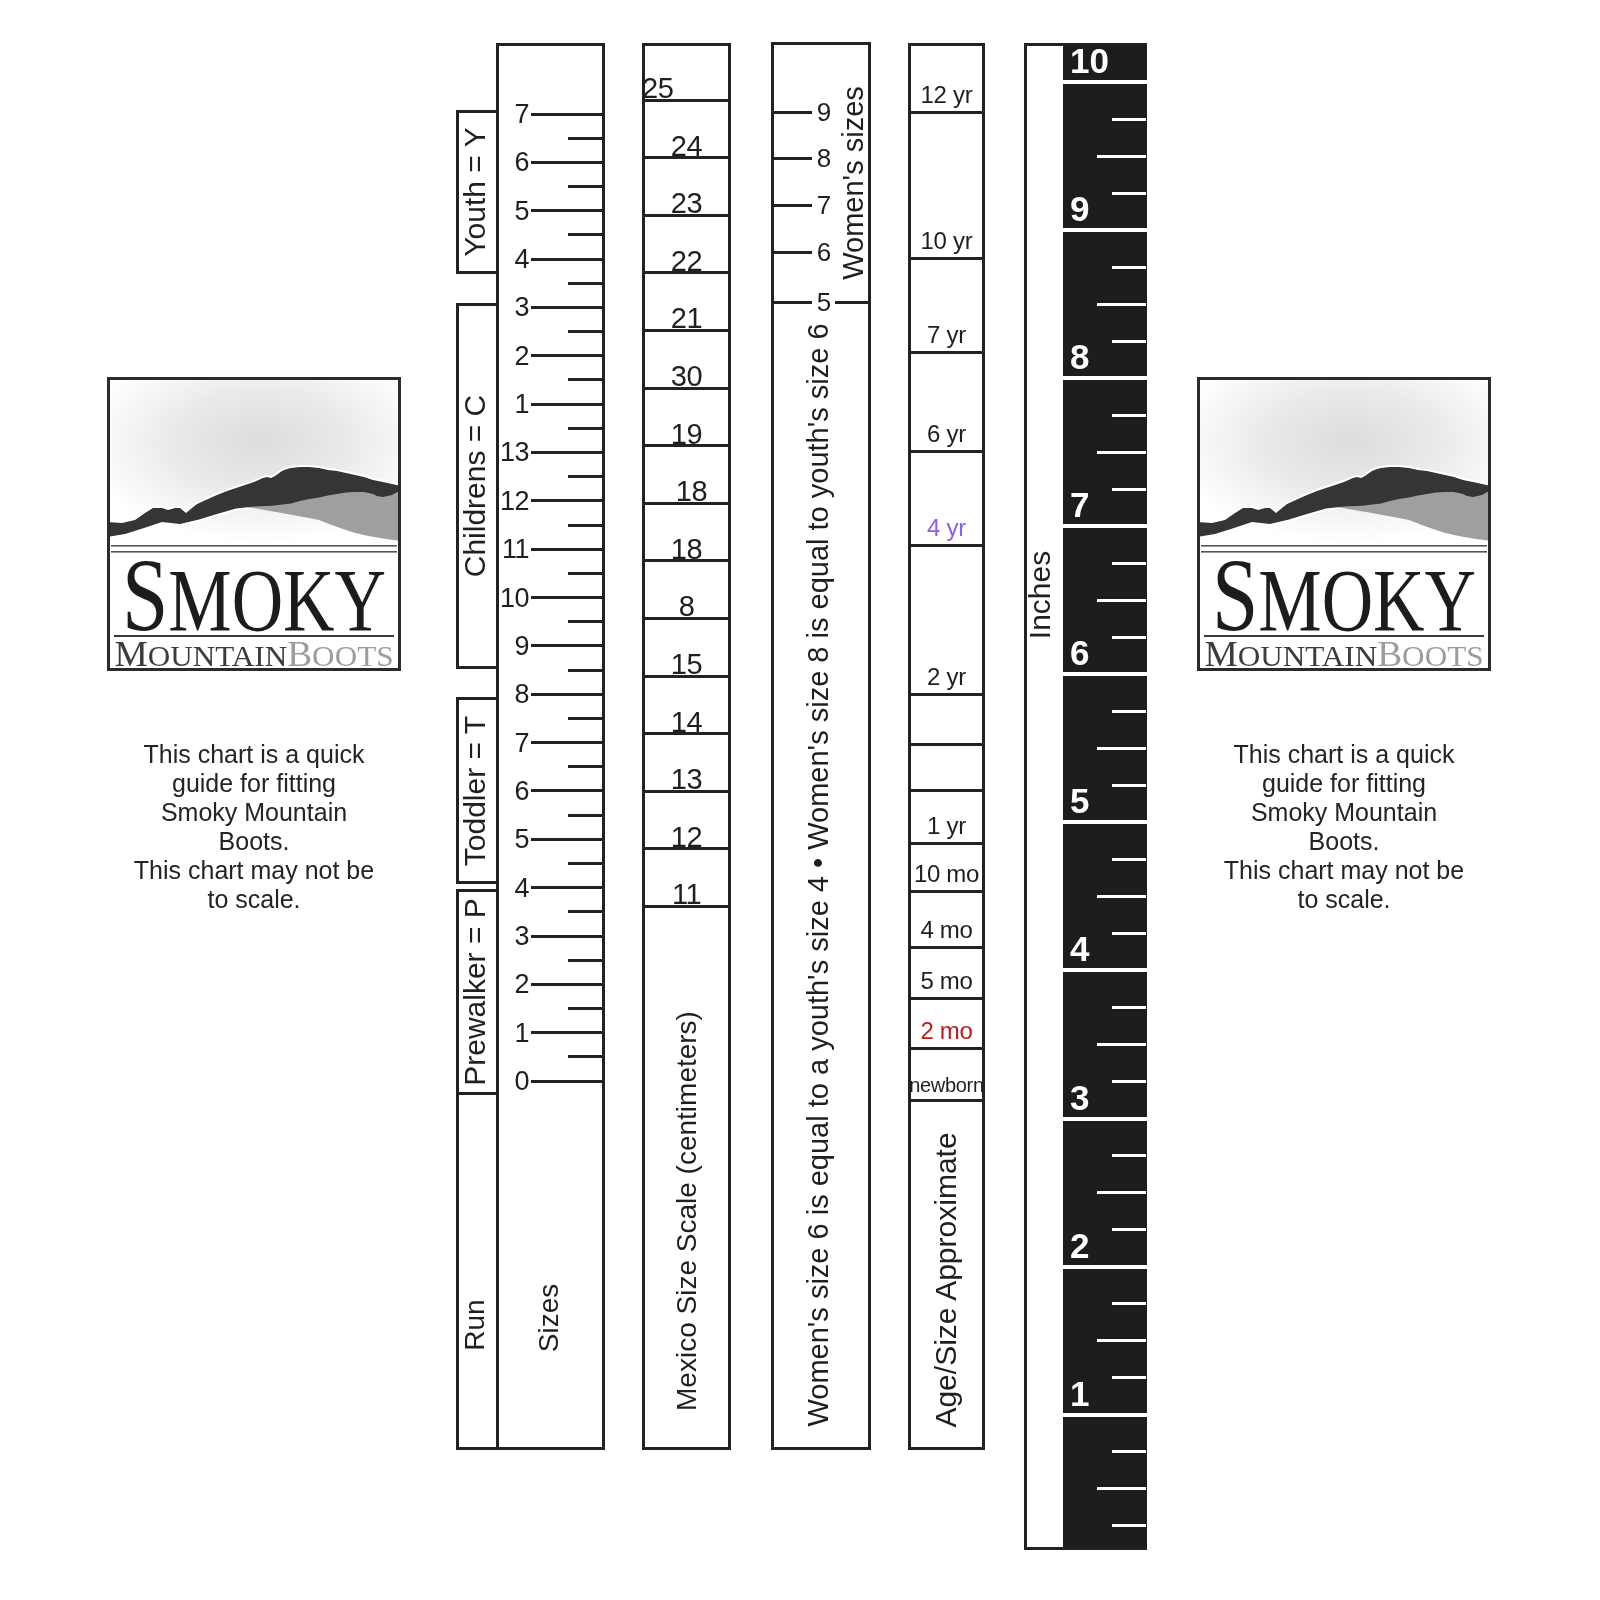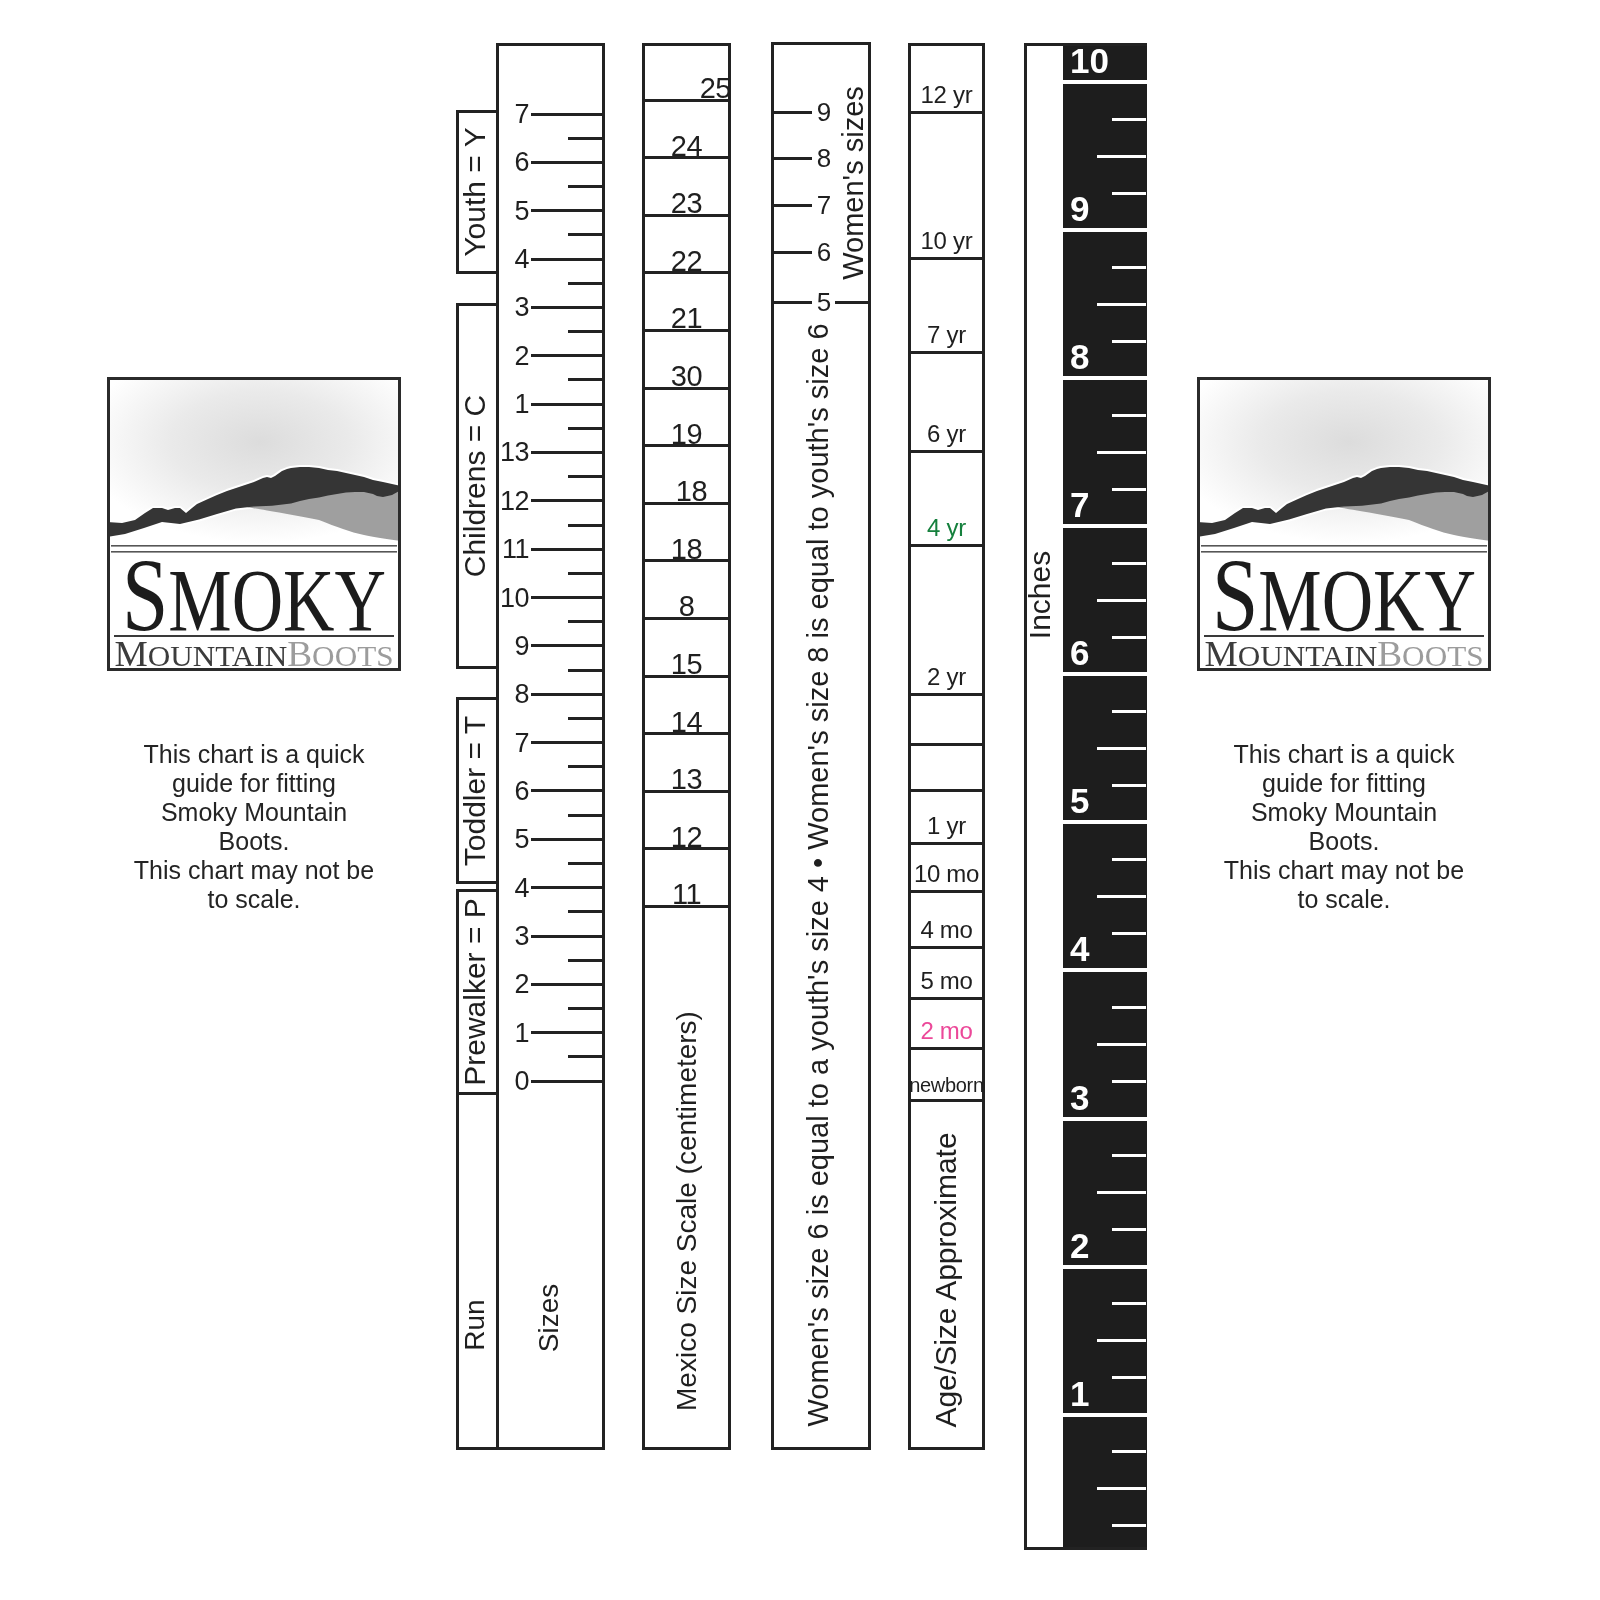--- a/index.html
+++ b/index.html
@@ -172,21 +172,21 @@
 <div style="position:absolute;left:568px;top:910.3px;width:34px;height:3px;background:#222222"></div>
 <div style="position:absolute;left:568px;top:958.6px;width:34px;height:3px;background:#222222"></div>
 <div style="position:absolute;left:568px;top:1007.0px;width:34px;height:3px;background:#222222"></div>
 <div style="position:absolute;left:568px;top:1055.3px;width:34px;height:3px;background:#222222"></div>
 
 <div style="position:absolute;left:549px;top:1318px;transform:translate(-50%,-50%) rotate(-90deg);white-space:nowrap;font-size:28px;line-height:28px;color:#1f1f1f;font-weight:normal">Sizes</div>
 
 <div style="position:absolute;left:642px;top:43px;width:89px;height:1407px;border:3px solid #222222;box-sizing:border-box;"></div>
 
 <div style="position:absolute;left:642px;top:98.5px;width:89px;height:3px;background:#222222"></div>
-<div style="position:absolute;left:642px;top:74.0px;width:89px;text-align:right;letter-spacing:-0.5px;font-size:29px;line-height:28px;color:#1f1f1f">25</div>
+<div style="position:absolute;left:642px;top:74.0px;width:89px;text-align:left;letter-spacing:-0.5px;font-size:29px;line-height:28px;color:#1f1f1f">25</div>
 
 <div style="position:absolute;left:642px;top:156.1px;width:89px;height:3px;background:#222222"></div>
 <div style="position:absolute;left:642px;top:131.6px;width:89px;text-align:center;letter-spacing:-0.5px;font-size:29px;line-height:28px;color:#1f1f1f">24</div>
 
 <div style="position:absolute;left:642px;top:213.7px;width:89px;height:3px;background:#222222"></div>
 <div style="position:absolute;left:642px;top:189.2px;width:89px;text-align:center;letter-spacing:-0.5px;font-size:29px;line-height:28px;color:#1f1f1f">23</div>
 
 <div style="position:absolute;left:642px;top:271.3px;width:89px;height:3px;background:#222222"></div>
 <div style="position:absolute;left:642px;top:246.8px;width:89px;text-align:center;letter-spacing:-0.5px;font-size:29px;line-height:28px;color:#1f1f1f">22</div>
 
@@ -256,21 +256,21 @@
 <div style="position:absolute;left:908px;top:256.5px;width:77px;height:3px;background:#222222"></div>
 <div style="position:absolute;left:908px;top:229px;width:77px;text-align:center;white-space:nowrap;letter-spacing:-0.3px;font-size:24px;line-height:24px;color:#1f1f1f">10 yr</div>
 
 <div style="position:absolute;left:908px;top:350.5px;width:77px;height:3px;background:#222222"></div>
 <div style="position:absolute;left:908px;top:323px;width:77px;text-align:center;white-space:nowrap;letter-spacing:-0.3px;font-size:24px;line-height:24px;color:#1f1f1f">7 yr</div>
 
 <div style="position:absolute;left:908px;top:449.5px;width:77px;height:3px;background:#222222"></div>
 <div style="position:absolute;left:908px;top:422px;width:77px;text-align:center;white-space:nowrap;letter-spacing:-0.3px;font-size:24px;line-height:24px;color:#1f1f1f">6 yr</div>
 
 <div style="position:absolute;left:908px;top:543.5px;width:77px;height:3px;background:#222222"></div>
-<div style="position:absolute;left:908px;top:516px;width:77px;text-align:center;white-space:nowrap;letter-spacing:-0.3px;font-size:24px;line-height:24px;color:#15803d">4 yr</div>
+<div style="position:absolute;left:908px;top:516px;width:77px;text-align:center;white-space:nowrap;letter-spacing:-0.3px;font-size:24px;line-height:24px;color:#8b5cf6">4 yr</div>
 
 <div style="position:absolute;left:908px;top:692.5px;width:77px;height:3px;background:#222222"></div>
 <div style="position:absolute;left:908px;top:665px;width:77px;text-align:center;white-space:nowrap;letter-spacing:-0.3px;font-size:24px;line-height:24px;color:#1f1f1f">2 yr</div>
 
 <div style="position:absolute;left:908px;top:742.5px;width:77px;height:3px;background:#222222"></div>
 
 <div style="position:absolute;left:908px;top:788.5px;width:77px;height:3px;background:#222222"></div>
 
 <div style="position:absolute;left:908px;top:841.5px;width:77px;height:3px;background:#222222"></div>
 <div style="position:absolute;left:908px;top:814px;width:77px;text-align:center;white-space:nowrap;letter-spacing:-0.3px;font-size:24px;line-height:24px;color:#1f1f1f">1 yr</div>
@@ -278,21 +278,21 @@
 <div style="position:absolute;left:908px;top:889.5px;width:77px;height:3px;background:#222222"></div>
 <div style="position:absolute;left:908px;top:862px;width:77px;text-align:center;white-space:nowrap;letter-spacing:-0.3px;font-size:24px;line-height:24px;color:#1f1f1f">10 mo</div>
 
 <div style="position:absolute;left:908px;top:945.5px;width:77px;height:3px;background:#222222"></div>
 <div style="position:absolute;left:908px;top:918px;width:77px;text-align:center;white-space:nowrap;letter-spacing:-0.3px;font-size:24px;line-height:24px;color:#1f1f1f">4 mo</div>
 
 <div style="position:absolute;left:908px;top:996.5px;width:77px;height:3px;background:#222222"></div>
 <div style="position:absolute;left:908px;top:969px;width:77px;text-align:center;white-space:nowrap;letter-spacing:-0.3px;font-size:24px;line-height:24px;color:#1f1f1f">5 mo</div>
 
 <div style="position:absolute;left:908px;top:1046.5px;width:77px;height:3px;background:#222222"></div>
-<div style="position:absolute;left:908px;top:1019px;width:77px;text-align:center;white-space:nowrap;letter-spacing:-0.3px;font-size:24px;line-height:24px;color:#ec4899">2 mo</div>
+<div style="position:absolute;left:908px;top:1019px;width:77px;text-align:center;white-space:nowrap;letter-spacing:-0.3px;font-size:24px;line-height:24px;color:#b91c1c">2 mo</div>
 
 <div style="position:absolute;left:908px;top:1098.5px;width:77px;height:3px;background:#222222"></div>
 <div style="position:absolute;left:908px;top:1075px;width:77px;text-align:center;white-space:nowrap;letter-spacing:-0.3px;font-size:20px;line-height:20px;color:#1f1f1f">newborn</div>
 
 <div style="position:absolute;left:946px;top:1280px;transform:translate(-50%,-50%) rotate(-90deg);white-space:nowrap;font-size:30px;line-height:30px;color:#1f1f1f;font-weight:normal">Age/Size Approximate</div>
 
 <div style="position:absolute;left:1024px;top:43px;width:123px;height:1507px;border:3px solid #222222;box-sizing:border-box;"></div>
 
 <div style="position:absolute;left:1063px;top:46px;width:84px;height:1501px;background:#1d1d1d"></div>
 <div style="position:absolute;left:1063px;top:80.0px;width:84px;height:4px;background:#fff"></div>

